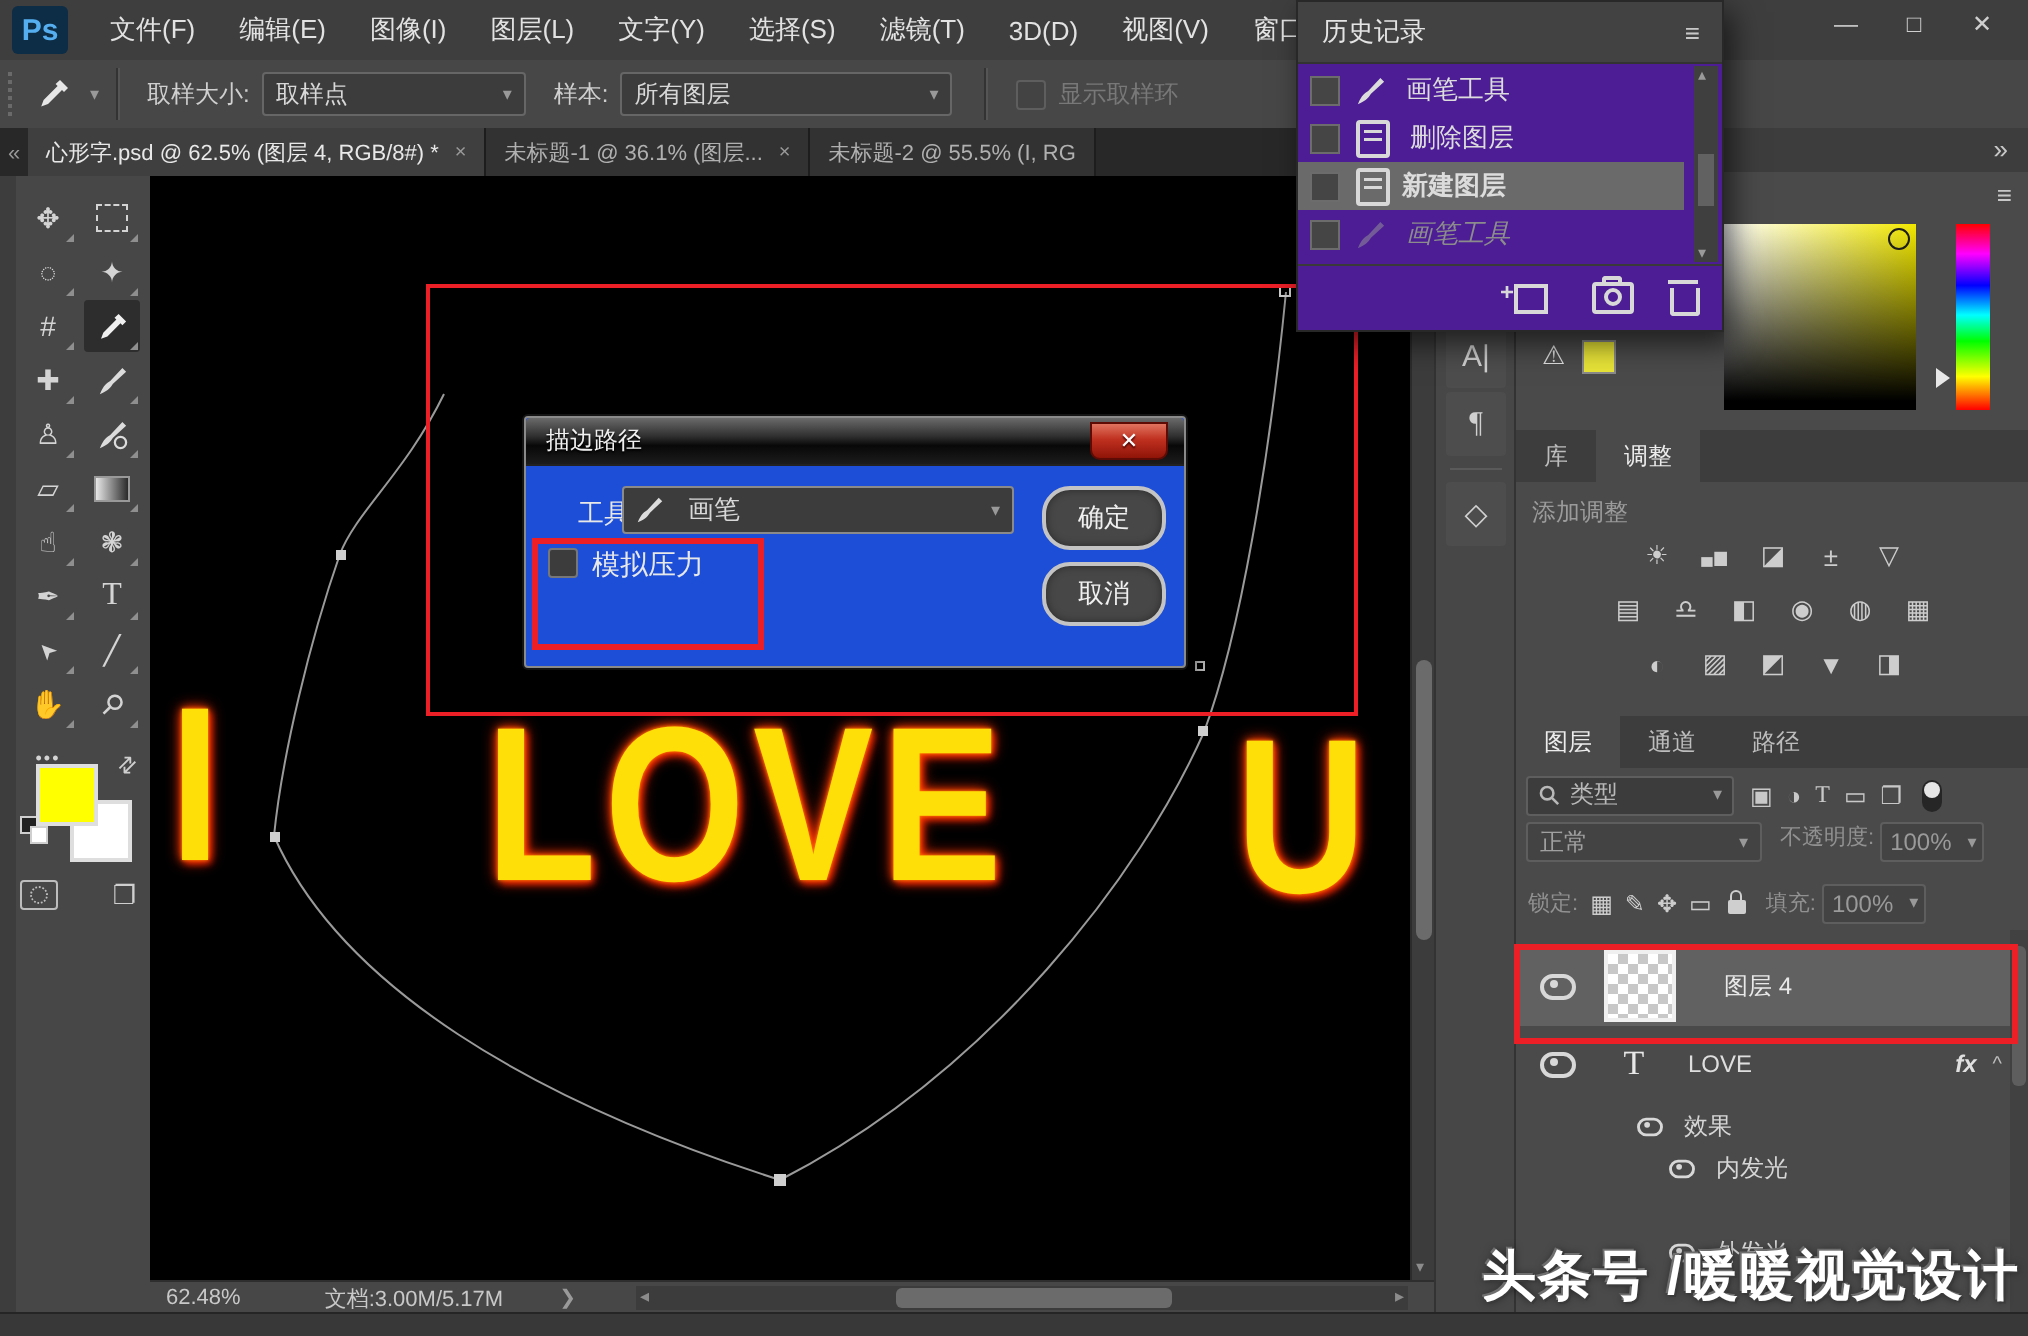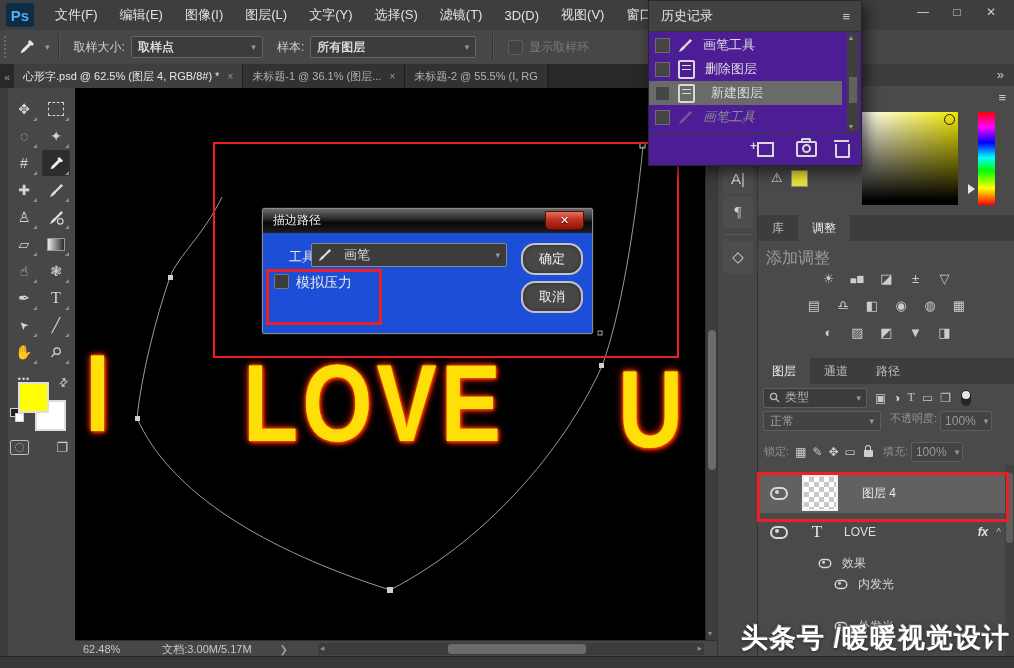--- a/index.html
+++ b/index.html
@@ -12,21 +12,21 @@
   .menubar{left:0;top:0;width:1014px;height:30px;background:#3e3e3e;border-bottom:1px solid #2a2a2a;display:flex;align-items:center;}
   .ps-logo{width:28px;height:24px;margin:0 10px 0 6px;background:#0d2c45;border-radius:3px;color:#55aef0;font-weight:bold;font-size:15px;display:flex;align-items:center;justify-content:center;}
   .menu-item{padding:0 11px;height:30px;display:flex;align-items:center;color:#e2e2e2;font-size:13px;cursor:default;}
   .win-ctrls{position:absolute;right:6px;top:0;height:24px;display:flex;}
   .win-btn{width:34px;height:24px;display:flex;align-items:center;justify-content:center;color:#cfcfcf;font-size:12px;}
 
   .optionsbar{left:0;top:30px;width:1014px;height:34px;background:#474747;border-bottom:1px solid #2a2a2a;display:flex;align-items:center;}
   .grip{width:5px;height:22px;margin-left:4px;border-left:2px dotted #6a6a6a;}
   .opt-sep{width:1px;height:26px;background:#333333;margin:0 8px;border-right:1px solid #555;}
   .opt-label{color:#cfcfcf;font-size:12px;margin:0 6px;}
-  .dropdown{background:#3c3c3c;border:1px solid #666;border-radius:2px;height:20px;display:flex;align-items:center;padding:0 6px;color:#d8d8d8;font-size:12px;font-weight:bold;}
+  .dropdown{background:#3c3c3c;border:1px solid #666;border-radius:2px;height:20px;display:flex;align-items:center;padding:0 6px;color:#d8d8d8;font-size:12px;}
   .dd-arrow{margin-left:auto;color:#999;font-size:9px;padding-left:8px;}
   .disabled-txt{color:#787878;}
   .checkbox{width:13px;height:13px;border:1px solid #777;background:#3c3c3c;border-radius:2px;}
   .checkbox.dis{border-color:#5e5e5e;background:#434343;}
 
   .tabbar{left:0;top:64px;width:1014px;height:24px;background:#282828;display:flex;align-items:flex-end;}
   .tab-overflow{width:14px;color:#9a9a9a;font-size:11px;text-align:center;padding-bottom:5px;}
   .doc-tab{height:24px;display:flex;align-items:center;padding:0 9px;font-size:11px;border-right:1px solid #1d1d1d;color:#b0b0b0;background:#323232;white-space:nowrap;}
   .doc-tab.active{background:#3f3f3f;color:#e8e8e8;}
   .tab-close{margin-left:8px;color:#9a9a9a;font-size:10px;}
@@ -92,21 +92,21 @@
   .color-marker{position:absolute;left:82px;top:2px;width:9px;height:9px;border:1.5px solid #1c1c1c;border-radius:50%;}
   .hue-bar{position:absolute;left:220px;top:48px;width:17px;height:93px;
     background:linear-gradient(180deg,#f00 0%,#f0f 16%,#00f 33%,#0ff 49%,#0f0 63%,#ff0 82%,#f00 100%);}
   .hue-slider{position:absolute;left:210px;top:120px;width:0;height:0;border-top:5px solid transparent;border-bottom:5px solid transparent;border-left:7px solid #e8e8e8;}
   .warn-tri{position:absolute;left:13px;top:106px;color:#e0e0e0;font-size:13px;}
   .warn-swatch{position:absolute;left:33px;top:106px;width:15px;height:15px;border:1px solid #8a8a8a;}
 
   .adj-tabs{position:absolute;left:0;top:151px;width:257px;height:26px;background:#3d3d3d;display:flex;align-items:flex-end;}
   .panel-tab{height:26px;padding:0 14px;display:flex;align-items:center;font-size:12px;color:#bdbdbd;}
   .panel-tab.active{background:#4a4a4a;color:#ececec;}
-  .adj-add{position:absolute;left:8px;top:184px;color:#9b9b9b;font-size:16px;}
+  .adj-add{position:absolute;left:8px;top:184px;color:#9b9b9b;font-size:12px;}
   .adj-grid{position:absolute;left:0;width:257px;display:flex;justify-content:center;gap:9px;}
   .adj-icon{width:20px;height:16px;display:flex;align-items:center;justify-content:center;color:#cdcdcd;font-size:13px;}
 
   .layers-tabs{position:absolute;left:0;top:294px;width:257px;height:26px;background:#3d3d3d;display:flex;align-items:flex-end;}
   .filter-row{position:absolute;left:0;top:320px;width:257px;height:27px;display:flex;align-items:center;}
   .kind-dd{width:104px;height:20px;margin-left:5px;background:#3c3c3c;border:1px solid #5e5e5e;border-radius:2px;display:flex;align-items:center;padding:0 5px;color:#b8b8b8;box-sizing:border-box;}
   .kind-icons{display:flex;gap:7px;margin-left:8px;color:#c8c8c8;font-size:12px;align-items:center;}
   .toggle{width:10px;height:16px;background:#262626;border-radius:5px;position:relative;margin-left:10px;}
   .toggle::after{content:"";position:absolute;top:1px;left:1px;width:8px;height:8px;border-radius:50%;background:#e6e6e6;}
   .blend-row{position:absolute;left:0;top:347px;width:257px;height:27px;display:flex;color:#919191;}
@@ -507,21 +507,21 @@
     <span style="margin-left:10px;">画笔工具</span>
   </div>
   <div class="hist-row" style="top:56px;">
     <span class="hist-check"></span>
     <span class="doc-ic histicon"></span>
     <span style="margin-left:10px;">删除图层</span>
   </div>
   <div class="hist-row sel" style="top:80px;">
     <span class="hist-check"></span>
     <span class="doc-ic histicon"></span>
-    <span style="margin-left:16px;">新建图层</span>
+    <span style="margin-left:6px;font-weight:bold;">新建图层</span>
   </div>
   <div class="hist-row future" style="top:104px;">
     <span class="hist-check"></span>
     <svg class="icon histicon" width="15" height="15" viewBox="0 0 16 16">
         <path d="M1 15 C3 10 5 9 6.5 8 L13 1 L15 3 L8 9.5 C7 11 6 13 1 15 Z" fill="#9a9a9a"></path>
       </svg>
     <span style="margin-left:10px;">画笔工具</span>
   </div>
   <div class="hist-scroll">
     <span style="position:absolute;top:0;left:2px;color:#9a9a9a;font-size:8px;">▴</span>

